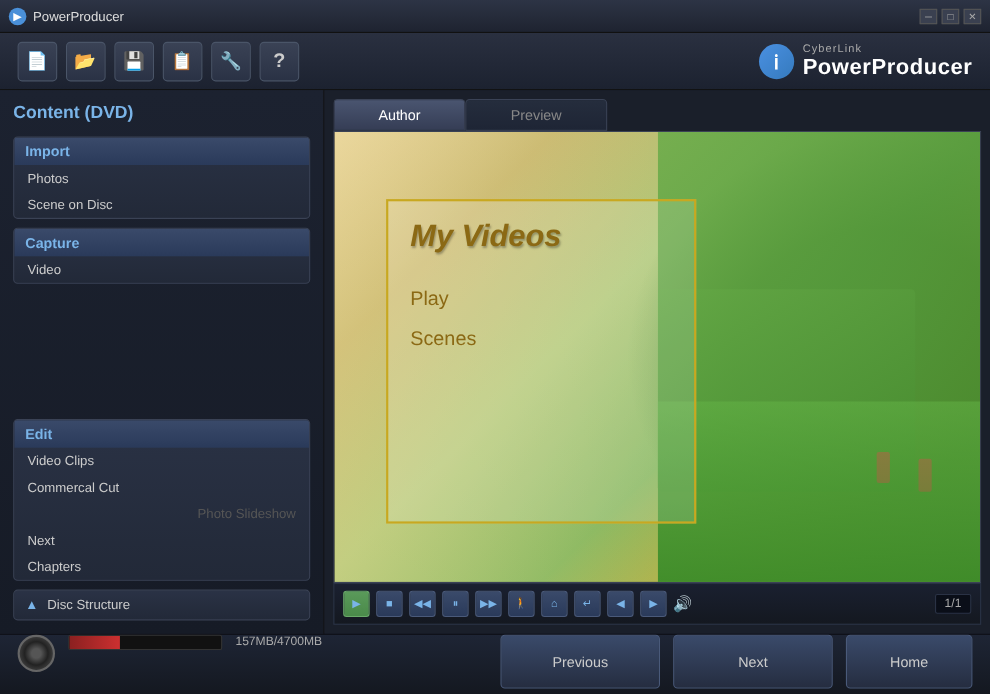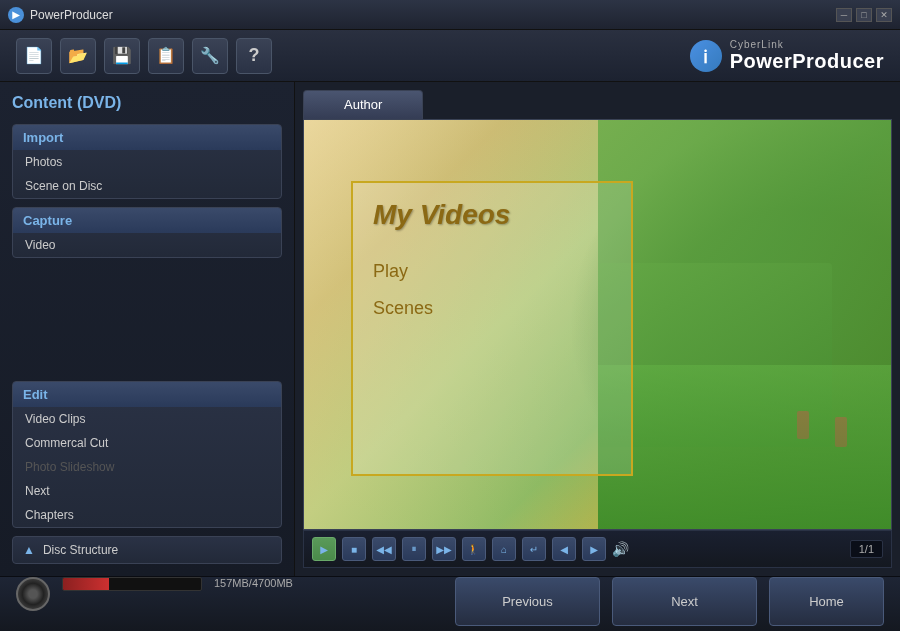--- a/index.html
+++ b/index.html
@@ -161,21 +161,21 @@
       font-weight: bold;
       padding: 5px 10px;
       cursor: pointer;
     }
     .section-item {
       color: #ccc;
       font-size: 12px;
       padding: 5px 12px;
       cursor: pointer;
     }
-    .section-item.disabled { color: #555; cursor: default; }
+    .section-item.disabled { color: #555; cursor: default; text-align: right; }
     .sidebar-spacer { flex: 1; }
 
     
     #disc-structure {
       background: linear-gradient(to bottom, #2a3245, #222938);
       border: 1px solid #3a4255;
       border-radius: 4px;
       padding: 6px 10px;
       display: flex;
       align-items: center;
@@ -455,20 +455,21 @@
     <div id="disc-structure">
       <span id="disc-structure-arrow">▲</span>
       <span id="disc-structure-label">Disc Structure</span>
     </div>
   </div>
 
   <div id="content">
 
     <div id="preview-tabs">
       <div class="preview-tab active">Author</div>
+      <div class="preview-tab inactive">Preview</div>
     </div>
 
     <div id="preview-window">
       <div id="dvd-preview">
         <div id="dvd-bg"></div>
 
         <div style="position:absolute;left:0;top:0;width:100%;height:100%;background:linear-gradient(to right, rgba(240,220,150,0.3) 0%, transparent 50%);"></div>
 
         <div style="position:absolute;right:0;top:0;width:50%;height:100%;overflow:hidden;">
           <div style="width:100%;height:100%;background:linear-gradient(135deg, rgba(100,170,70,0.8), rgba(60,130,40,0.9));position:relative;">

